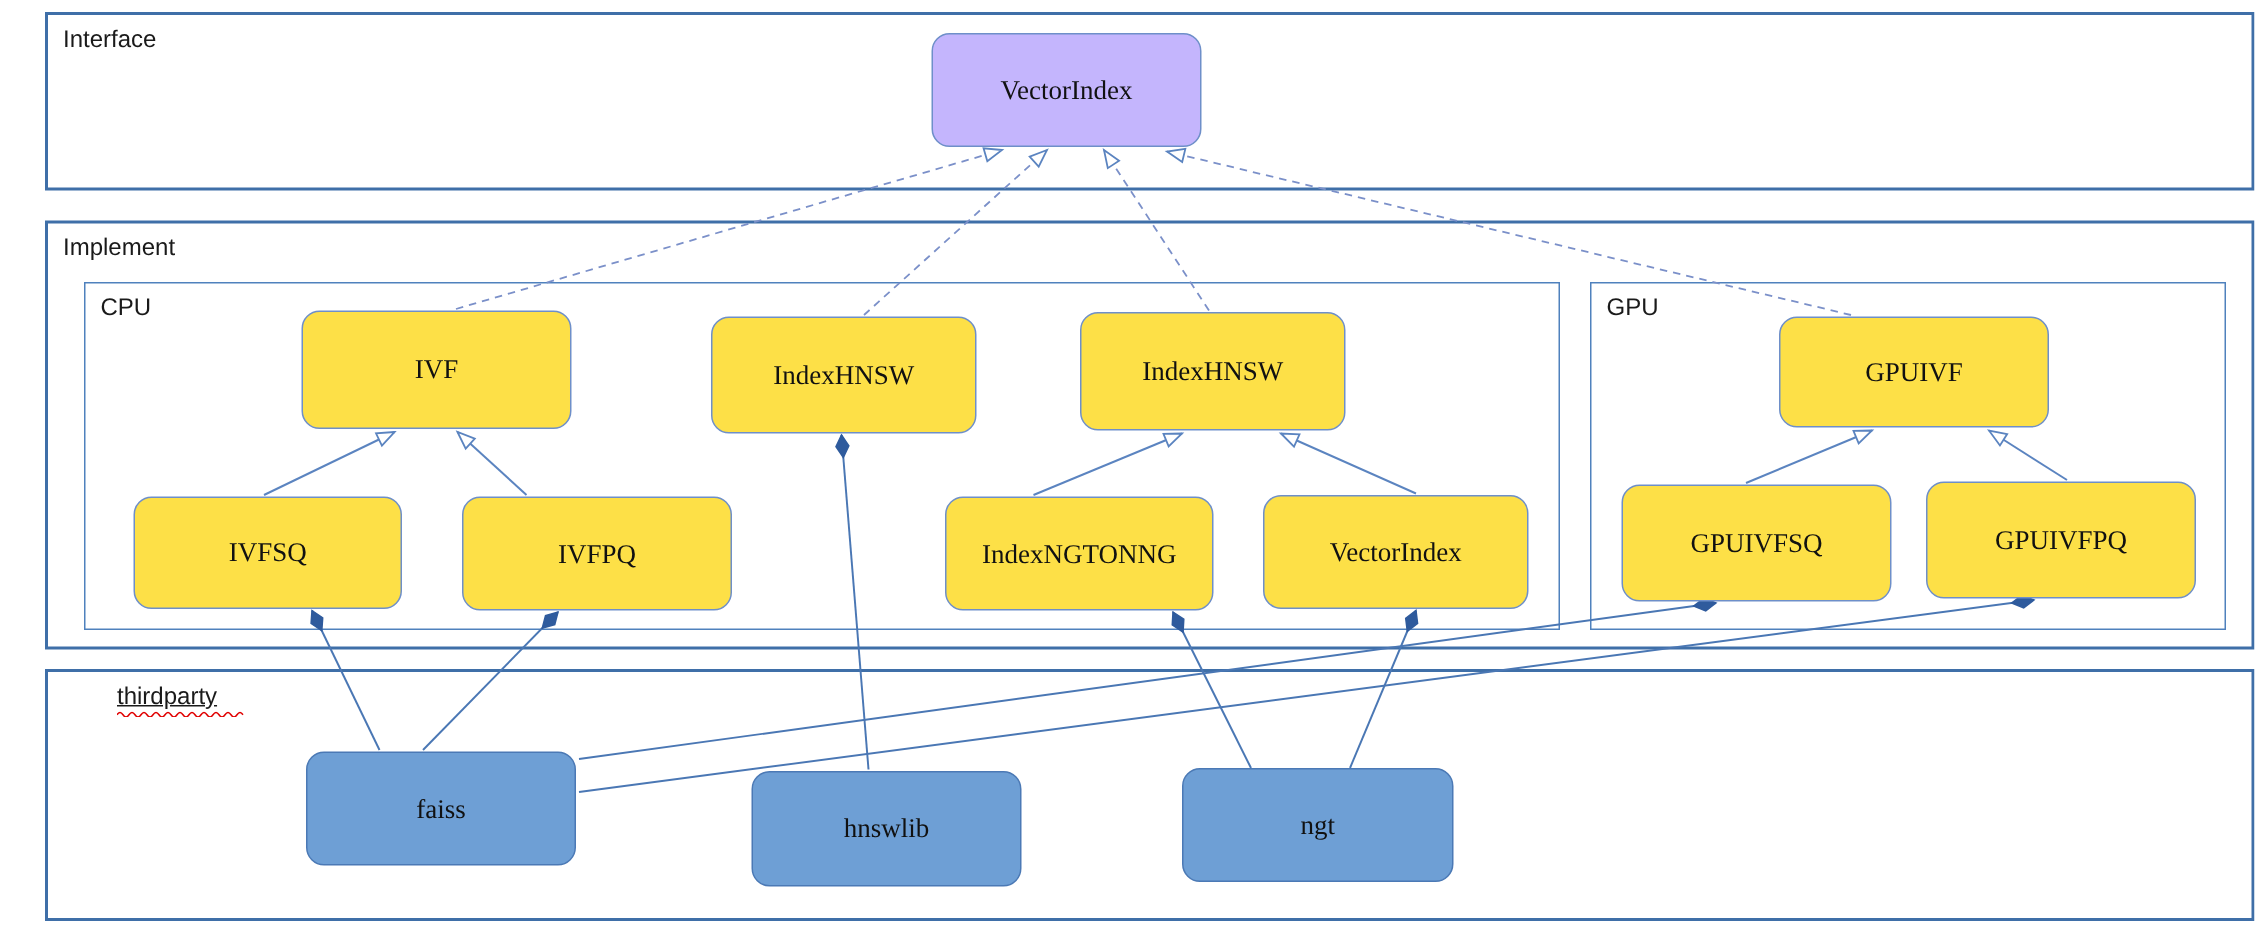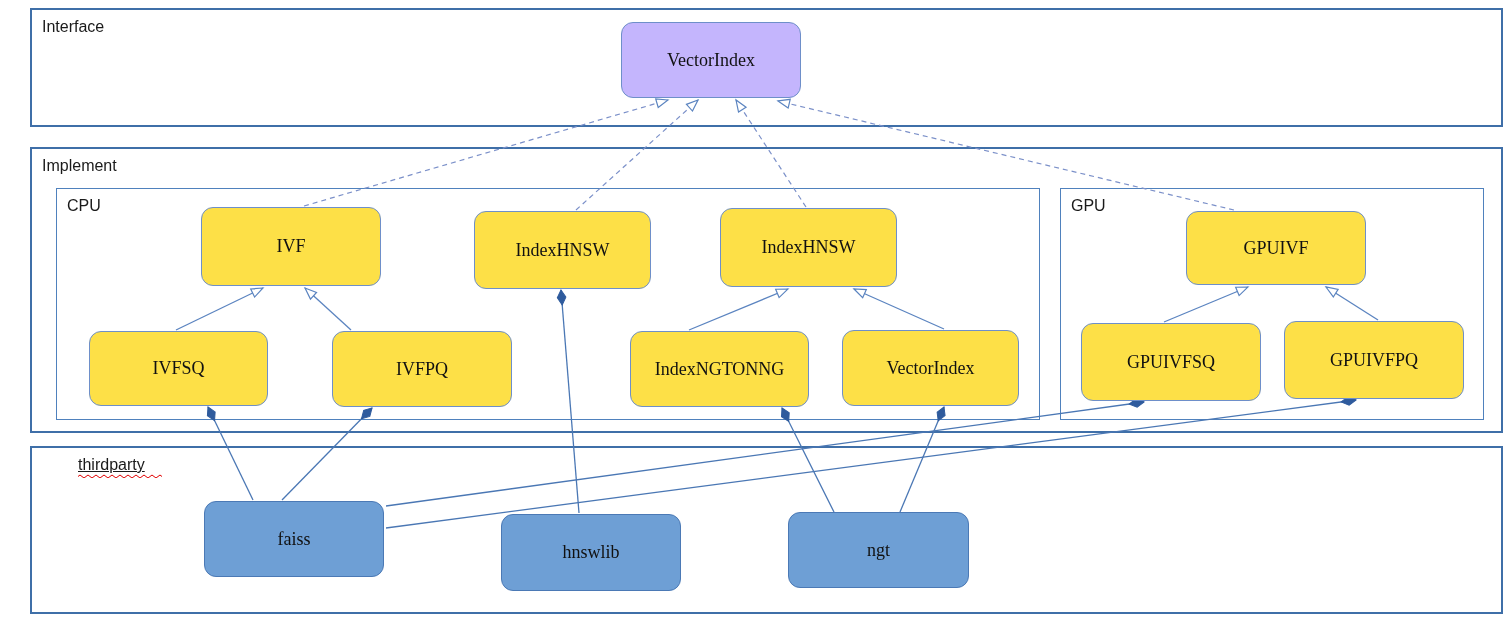--- a/index.html
+++ b/index.html
@@ -34,21 +34,21 @@
   .node-interface{background:#c4b5fd;border:1.5px solid #6e8fc9;}
   .node-implement{background:#fde047;border:1.5px solid #6e8fc9;}
   .node-thirdparty{background:#6e9fd5;border:1.5px solid #4b79b5;}
 
   #node-vectorindex{left:605px;top:22px;width:180px;height:76px;}
   #node-ivf{left:185px;top:207px;width:180px;height:79px;}
   #node-indexhnsw{left:458px;top:211px;width:177px;height:78px;}
   #node-indexngt{left:704px;top:208px;width:177px;height:79px;}
   #node-gpuivf{left:1170px;top:211px;width:180px;height:74px;}
   #node-ivfsq{left:73px;top:331px;width:179px;height:75px;justify-content:center;}
-  #node-ivfpq{left:292px;top:331px;width:180px;height:76px;margin-left:24px;}
+  #node-ivfpq{left:292px;top:331px;width:180px;height:76px;}
   #node-indexngtonng{left:614px;top:331px;width:179px;height:76px;}
   #node-indexngtanng{left:826px;top:330px;width:177px;height:76px;}
   #node-gpuivfsq{left:1065px;top:323px;width:180px;height:78px;}
   #node-gpuivfpq{left:1268px;top:321px;width:180px;height:78px;}
   #node-faiss{left:188px;top:501px;width:180px;height:76px;}
   #node-hnswlib{left:485px;top:514px;width:180px;height:77px;}
   #node-ngt{left:772px;top:512px;width:181px;height:76px;}
 </style>
 </head>
 <body>

